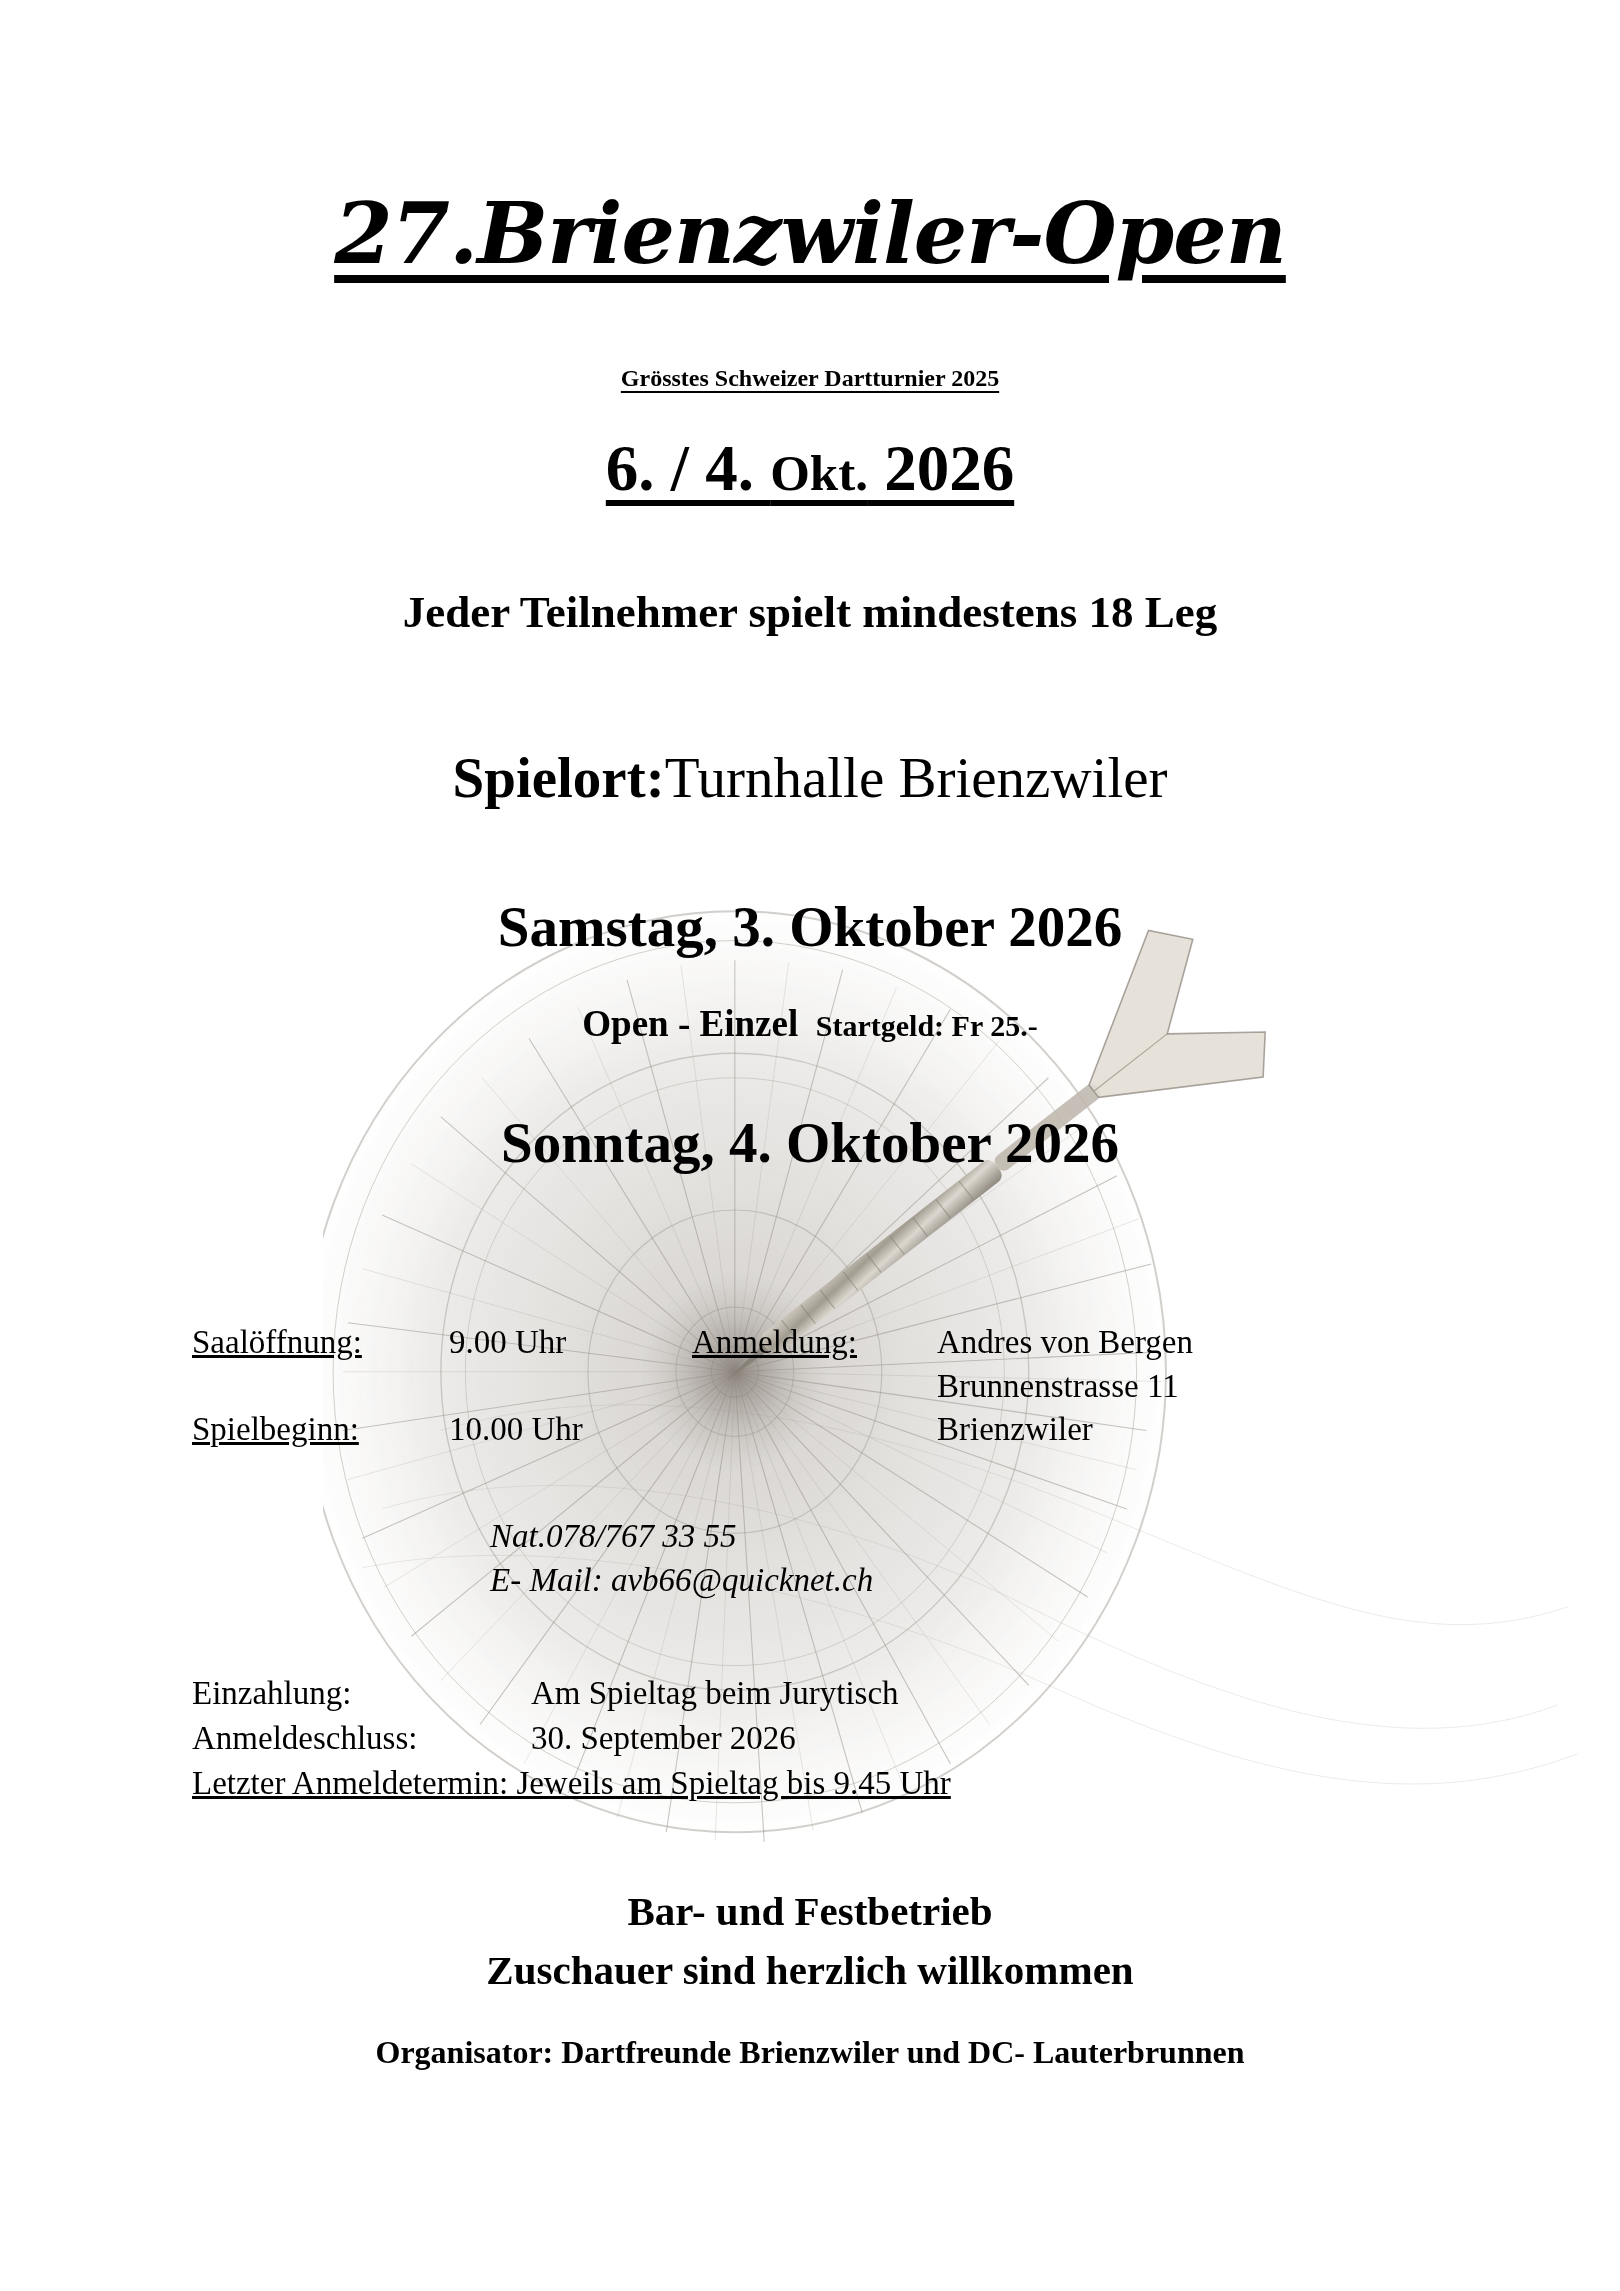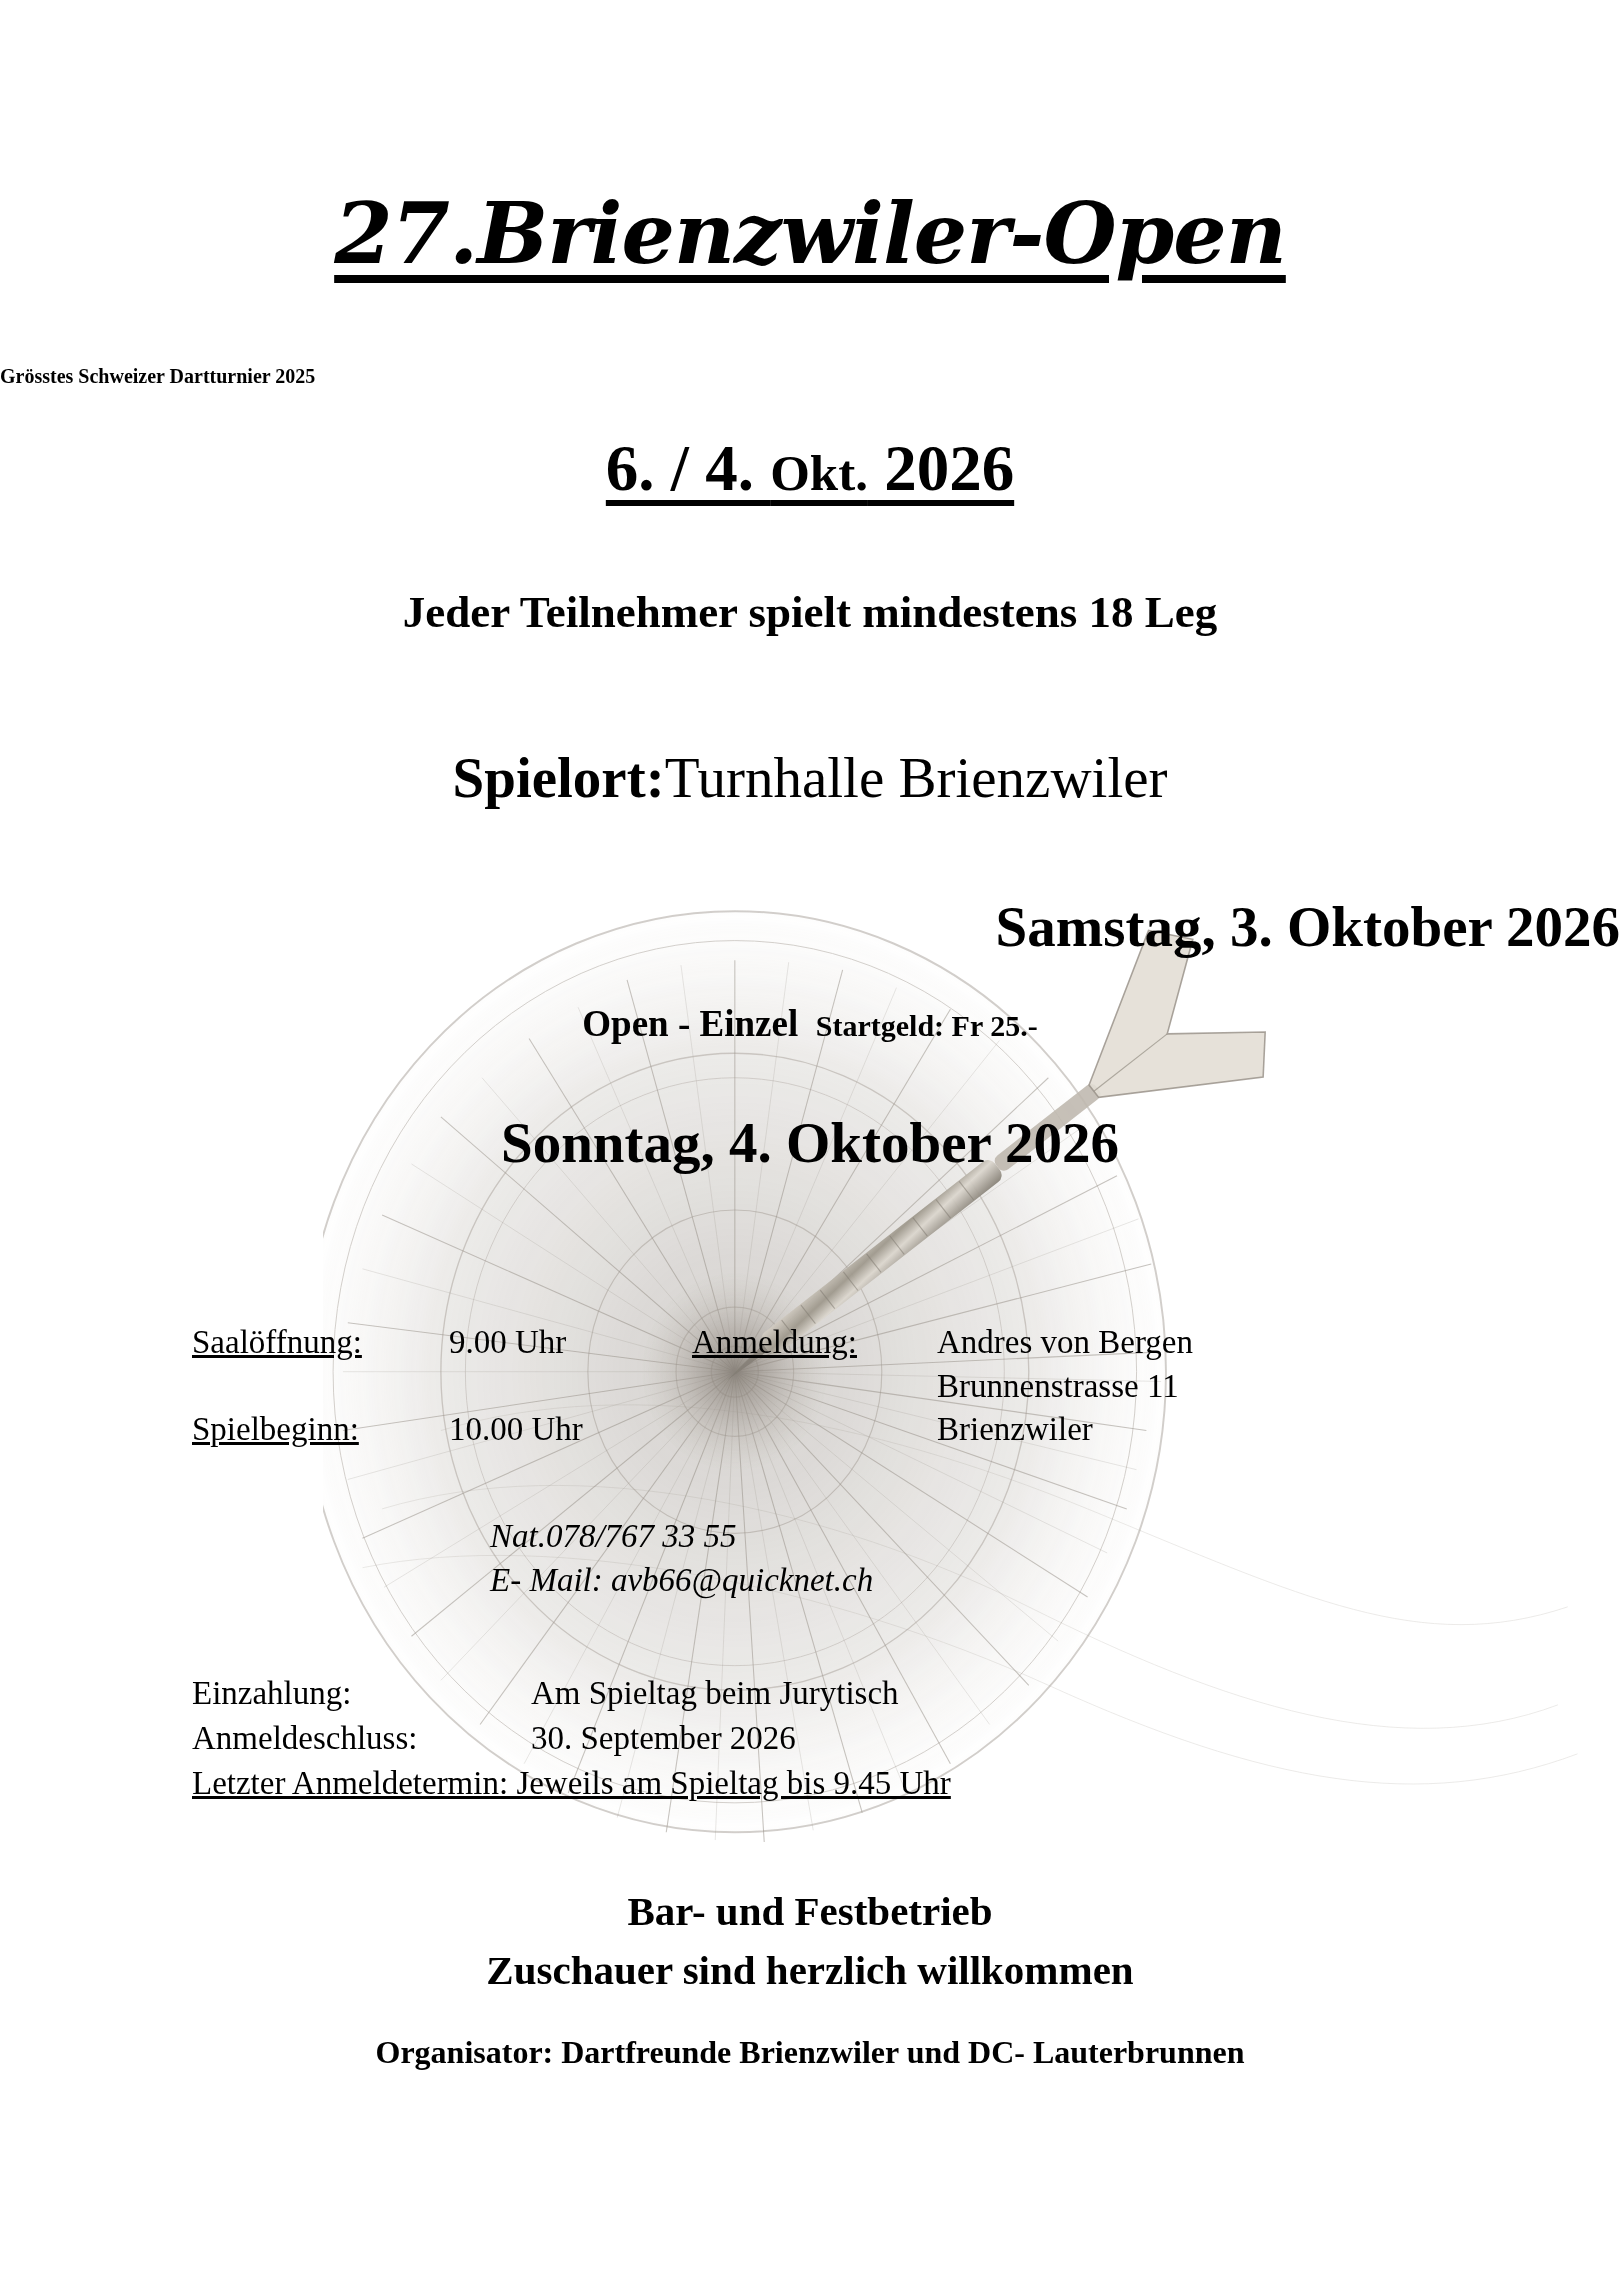--- a/index.html
+++ b/index.html
@@ -55,22 +55,24 @@
     white-space: nowrap;
     text-decoration: underline;
     text-underline-offset: 11.8px;
   }
 
   .subtitle {
     position: absolute;
     top: 365px;
     left: 0;
     width: 1620px;
-    font-weight: bold;
-    font-size: 20px;
+    text-align: center;
+    font-weight: bold;
+    font-size: 24px;
+    text-decoration: underline;
     text-underline-offset: 4.9px;
   }
 
   .dateline {
     position: absolute;
     top: 431px;
     left: 0;
     width: 1620px;
     text-align: center;
     font-weight: bold;
@@ -103,21 +105,21 @@
   .venue span.v { font-weight: normal; }
 
   .dayline {
     position: absolute;
     left: 0;
     width: 1620px;
     text-align: center;
     font-weight: bold;
     font-size: 57px;
   }
-  .day1 { top: 894px; text-align: right; }
+  .day1 { top: 894px; }
   .day2 { top: 1110px; }
 
   .eventline {
     position: absolute;
     left: 0;
     width: 1620px;
     text-align: center;
     font-weight: bold;
     white-space: nowrap;
   }

